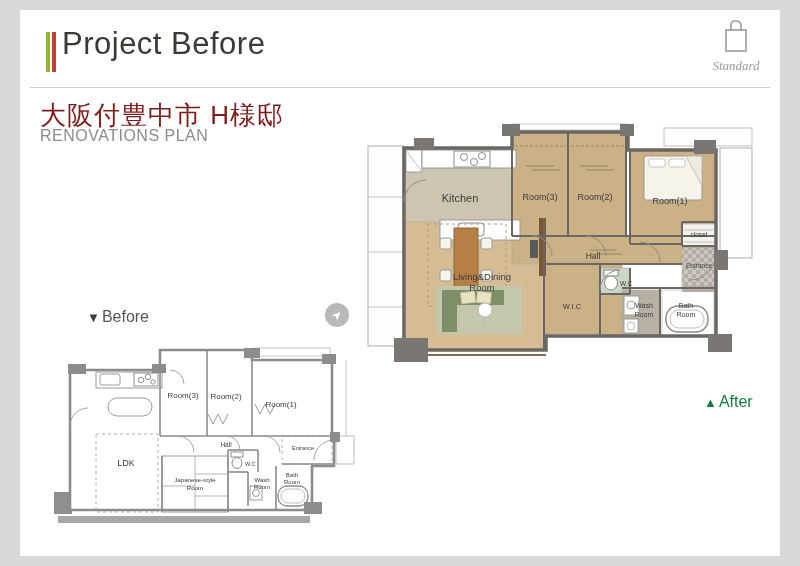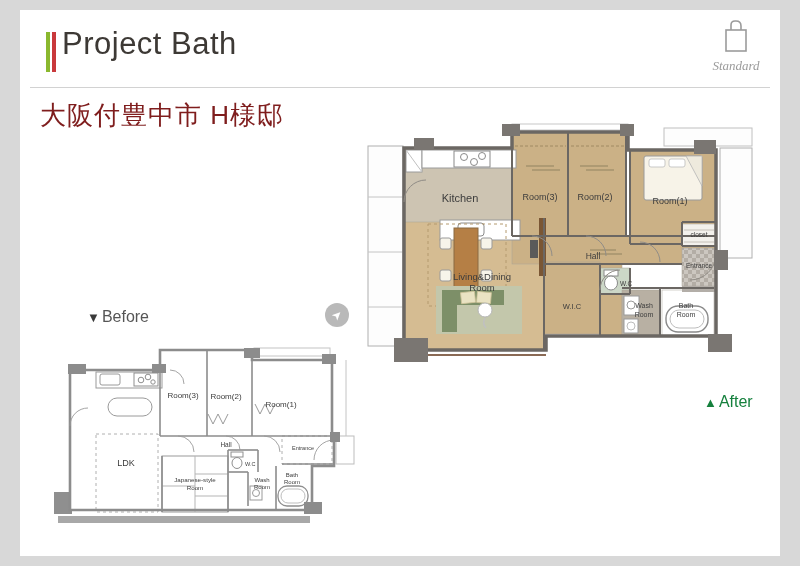--- a/index.html
+++ b/index.html
@@ -40,32 +40,33 @@
   svg text { font-family:"Liberation Sans", sans-serif; fill:#3c3c3c; }
 </style>
 </head>
 <body>
 
 <div class="root">
   <div class="card"></div>
 
   <div class="accent-bar bar-green"></div>
   <div class="accent-bar bar-red"></div>
-  <div class="page-title">Project Bath</div>
+  <div class="page-title">Project Before</div>
   <div class="header-divider"></div>
 
   <div class="standard-badge">
     <svg width="36" height="38" viewBox="0 0 36 38">
       <path d="M13,12 V7 Q13,3 17,3 H18 Q23,3 23,8 V12" fill="none" stroke="#9b9b9b" stroke-width="1.6"></path>
       <rect x="8" y="12" width="20" height="21" fill="none" stroke="#9b9b9b" stroke-width="1.6"></rect>
     </svg>
     <div class="standard-label">Standard</div>
   </div>
 
   <div class="subtitle-jp">大阪付豊中市 H様邸</div>
+  <div class="subtitle-en">RENOVATIONS PLAN</div>
 
   <div class="before-tag"><span class="tri">▼</span><span>Before</span></div>
   <div class="nav-circle">
       <span>➤</span>
     </div>
   <div class="after-tag"><span class="tri">▲</span><span>After</span></div>
 
   <svg class="plan plan-after" width="396" height="258" viewBox="0 0 396 258">
     <defs>
       <pattern id="checker" width="8" height="8" patternUnits="userSpaceOnUse">

